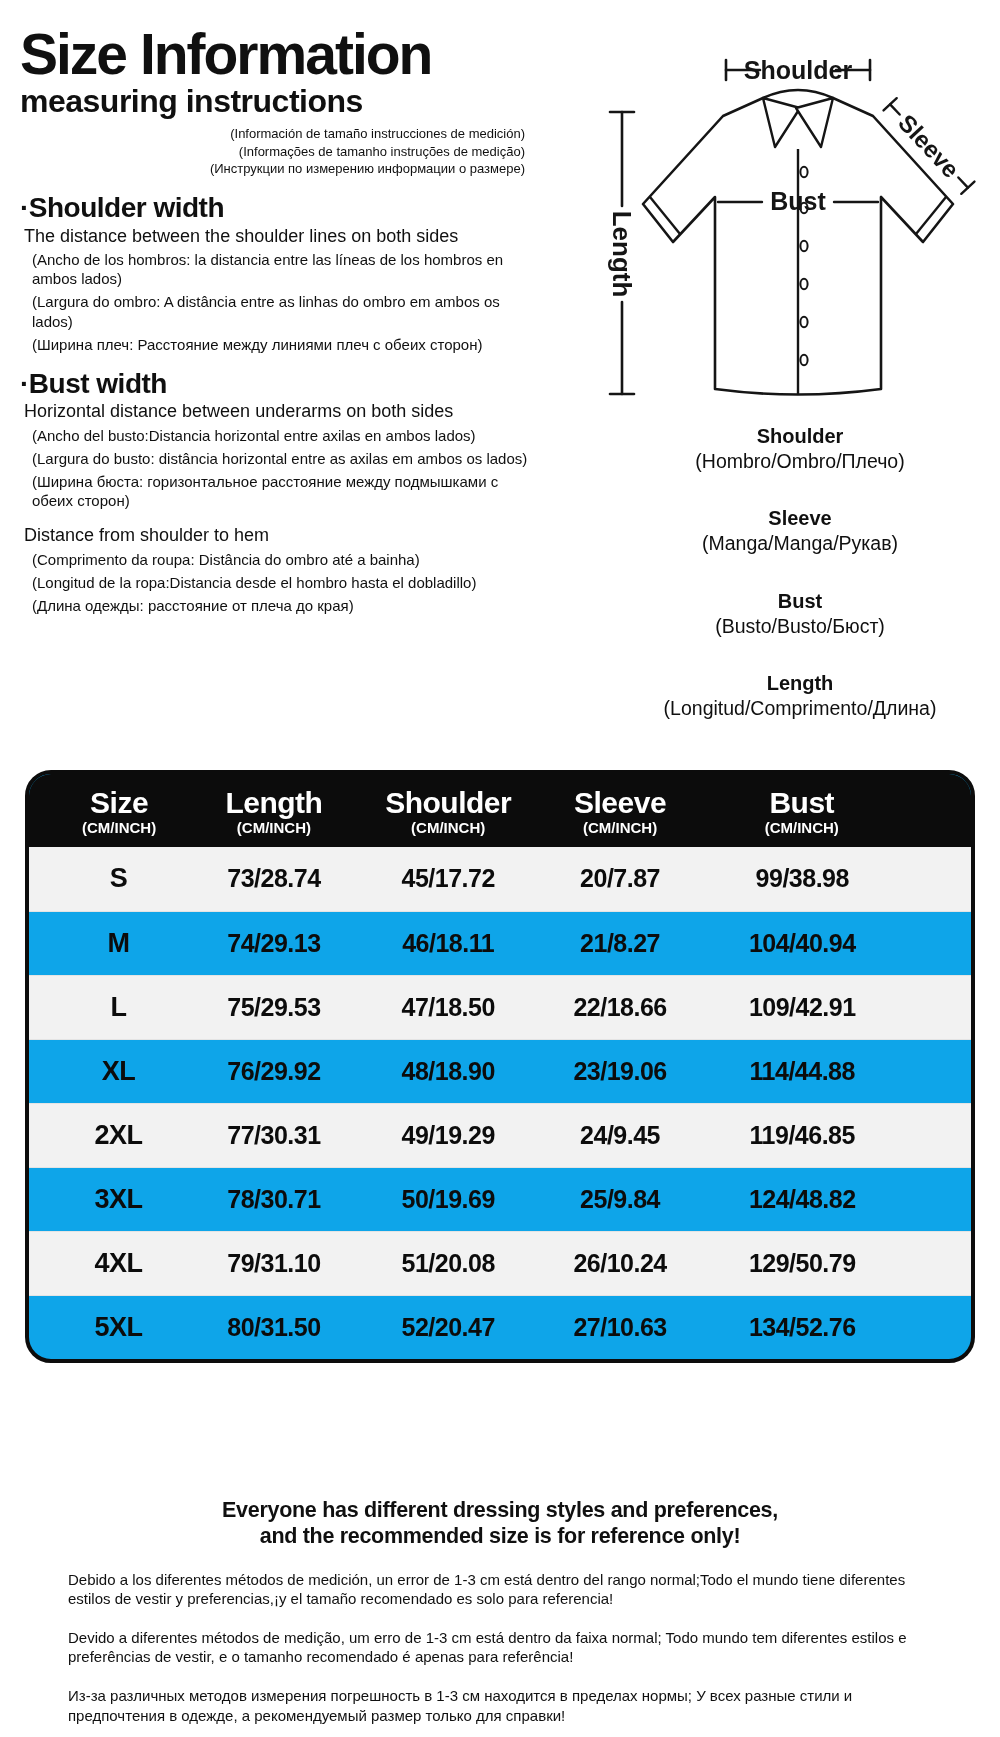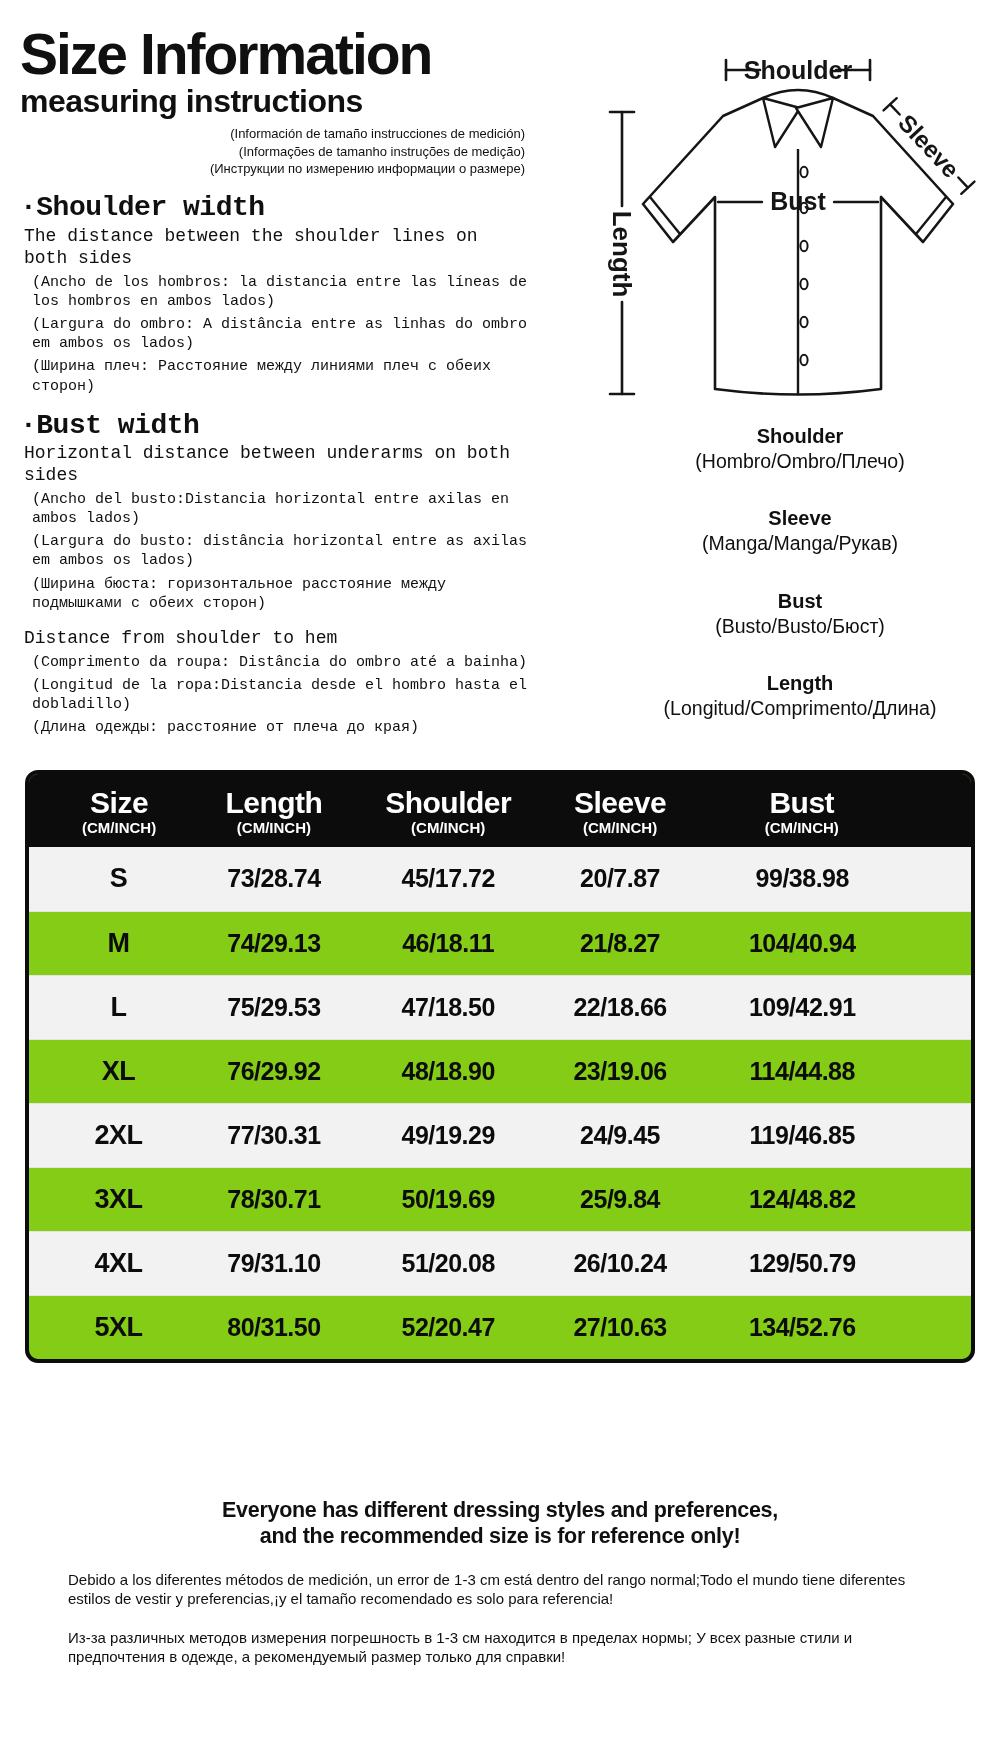--- a/index.html
+++ b/index.html
@@ -12,35 +12,35 @@
   }
   .page { position: relative; width: 1000px; height: 1737px; overflow: hidden; background: #fff; }
 
   
   .top { display: flex; padding: 26px 0 0 20px; }
   .left-col { width: 522px; flex: 0 0 auto; }
   .page-title { margin: 0; font-size: 57px; font-weight: 700; letter-spacing: -2px; line-height: 1.0; }
   .page-subtitle { margin: 2px 0 6px; font-size: 32px; font-weight: 700; letter-spacing: -0.5px; line-height: 1.05; }
   .title-trans { margin: 0; font-size: 13px; line-height: 1.38; max-width: 505px; text-align: right; }
 
-  .instr { margin-top: 14px; font-family: Liberation Mono, monospace; }
+  .instr { margin-top: 14px; }
   .instr-heading { margin: 0; font-size: 28px; font-weight: 700; letter-spacing: -0.5px; line-height: 1.15; }
   .instr-desc { margin: 0 0 3px 4px; font-size: 18px; line-height: 1.25; max-width: 505px; }
   .instr-trans { margin: 0 0 4px 12px; font-size: 15px; line-height: 1.28; max-width: 498px; }
 
   .right-col { flex: 1; padding-top: 28px; }
   .diagram-svg { display: block; margin-left: 46px; }
   .diagram-svg text { font-family: "Liberation Sans", "DejaVu Sans", sans-serif; fill: #151515; font-weight: 600; }
   .legend { width: 420px; margin-left: 48px; margin-top: 18px; text-align: center; }
   .legend-item { margin-bottom: 33px; }
   .legend-term { font-size: 20px; font-weight: 700; line-height: 1.25; }
   .legend-trans { font-size: 19.5px; line-height: 1.25; }
 
   
-  .table-wrap { margin: 16px 25px 0; border: 4px solid #0c0c0c; border-radius: 13px; overflow: hidden; background: #84cc16; }
+  .table-wrap { margin: 16px 25px 0; border: 4px solid #0c0c0c; border-radius: 26px; overflow: hidden; background: #0ea5e9; }
   table { width: 100%; border-collapse: collapse; }
   thead th { background: #0c0c0c; color: #fff; padding: 13px 0 11px; }
   .col-label { font-size: 30px; font-weight: 700; letter-spacing: -0.5px; line-height: 1.05; }
   .col-unit { font-size: 15px; font-weight: 700; margin-top: 1px; }
   tbody td { text-align: center; height: 64px; font-weight: 700; font-size: 25px; letter-spacing: -0.5px; color: #0c0c0c; }
   tbody tr.alt { background: #f2f2f2; }
   tbody tr + tr td { border-top: 1px solid #e4e4e4; }
   .size-col { padding-left: 20px; font-size: 27px; }
   th.size-col { padding-left: 20px; }
   .bust-col { padding-right: 70px; }
@@ -254,15 +254,16 @@
         </tr>
       </tbody>
     </table>
   </div>
 
   <div class="notice">
     <div>Everyone has different dressing styles and preferences,</div>
     <div>and the recommended size is for reference only!</div>
   </div>
   <p class="footer-trans">Debido a los diferentes métodos de medición, un error de 1-3 cm está dentro del rango normal;Todo el mundo tiene diferentes estilos de vestir y preferencias,¡y el tamaño recomendado es solo para referencia!</p>
+  <p class="footer-trans">Devido a diferentes métodos de medição, um erro de 1-3 cm está dentro da faixa normal; Todo mundo tem diferentes estilos e preferências de vestir, e o tamanho recomendado é apenas para referência!</p>
   <p class="footer-trans">Из-за различных методов измерения погрешность в 1-3 см находится в пределах нормы; У всех разные стили и предпочтения в одежде, а рекомендуемый размер только для справки!</p>
 
 </div>
 
 </body></html>

